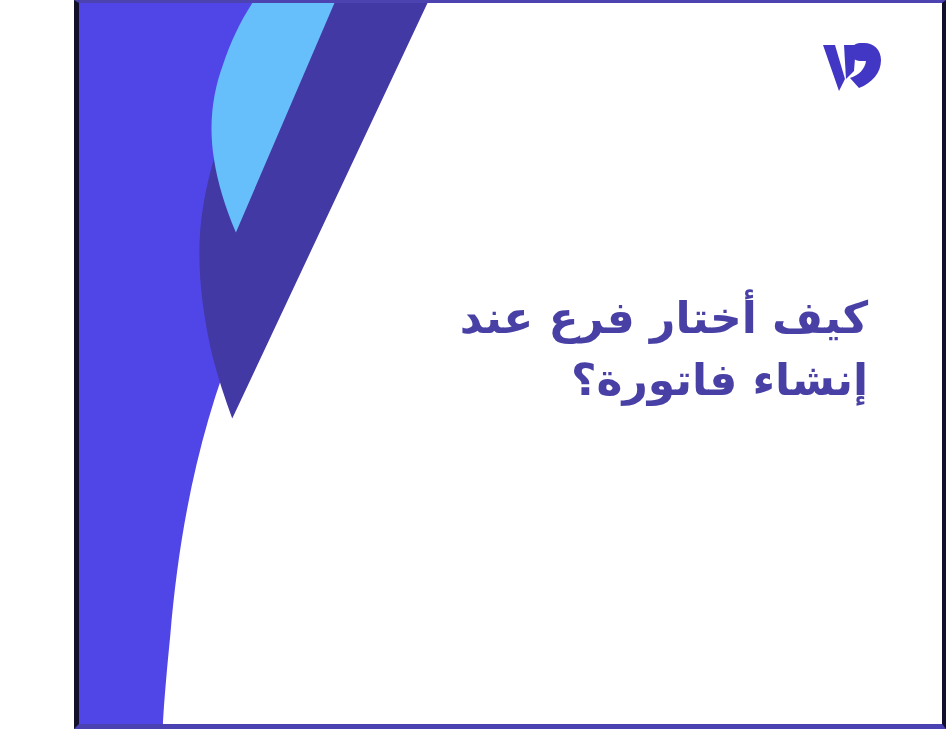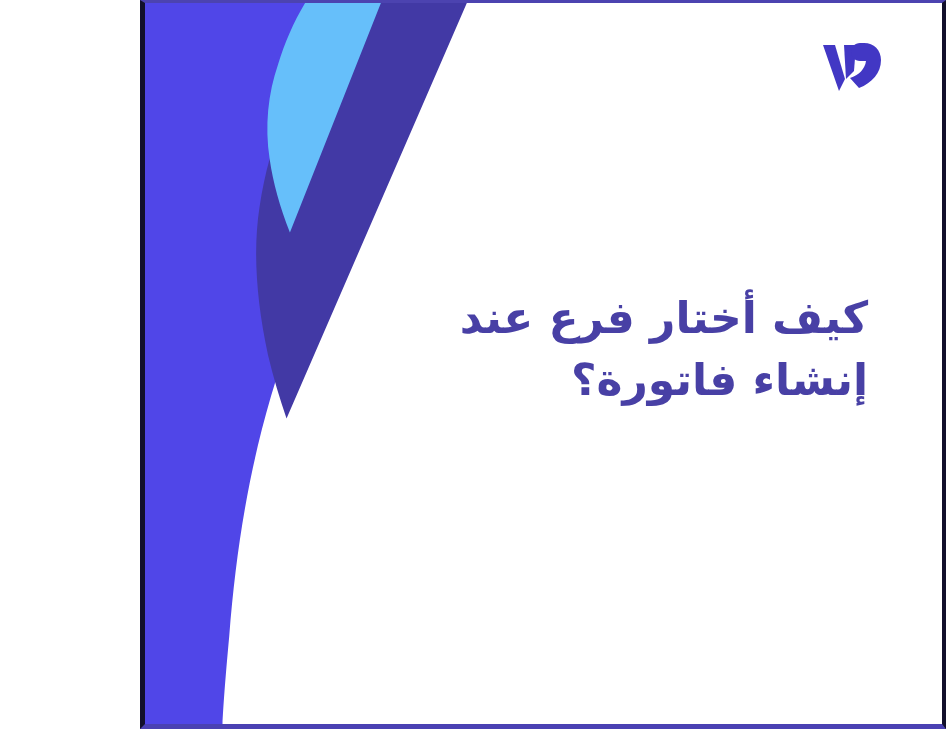--- a/index.html
+++ b/index.html
@@ -8,21 +8,21 @@
     padding: 0;
     background: #ffffff;
   }
 
   body {
     font-family: "DejaVu Sans", sans-serif;
   }
 
   .card {
     position: relative;
-    width: 806px;
+    width: 872px;
     height: 729px;
     background: #ffffff;
     overflow: hidden;
     box-sizing: border-box;
     border-left: 5px solid #12102b;
     border-right: 4px solid #12102b;
     border-top: 3px solid #4c43b0;
     border-bottom: 5px solid #4a41b3;
     padding-left: 20px;
   }

